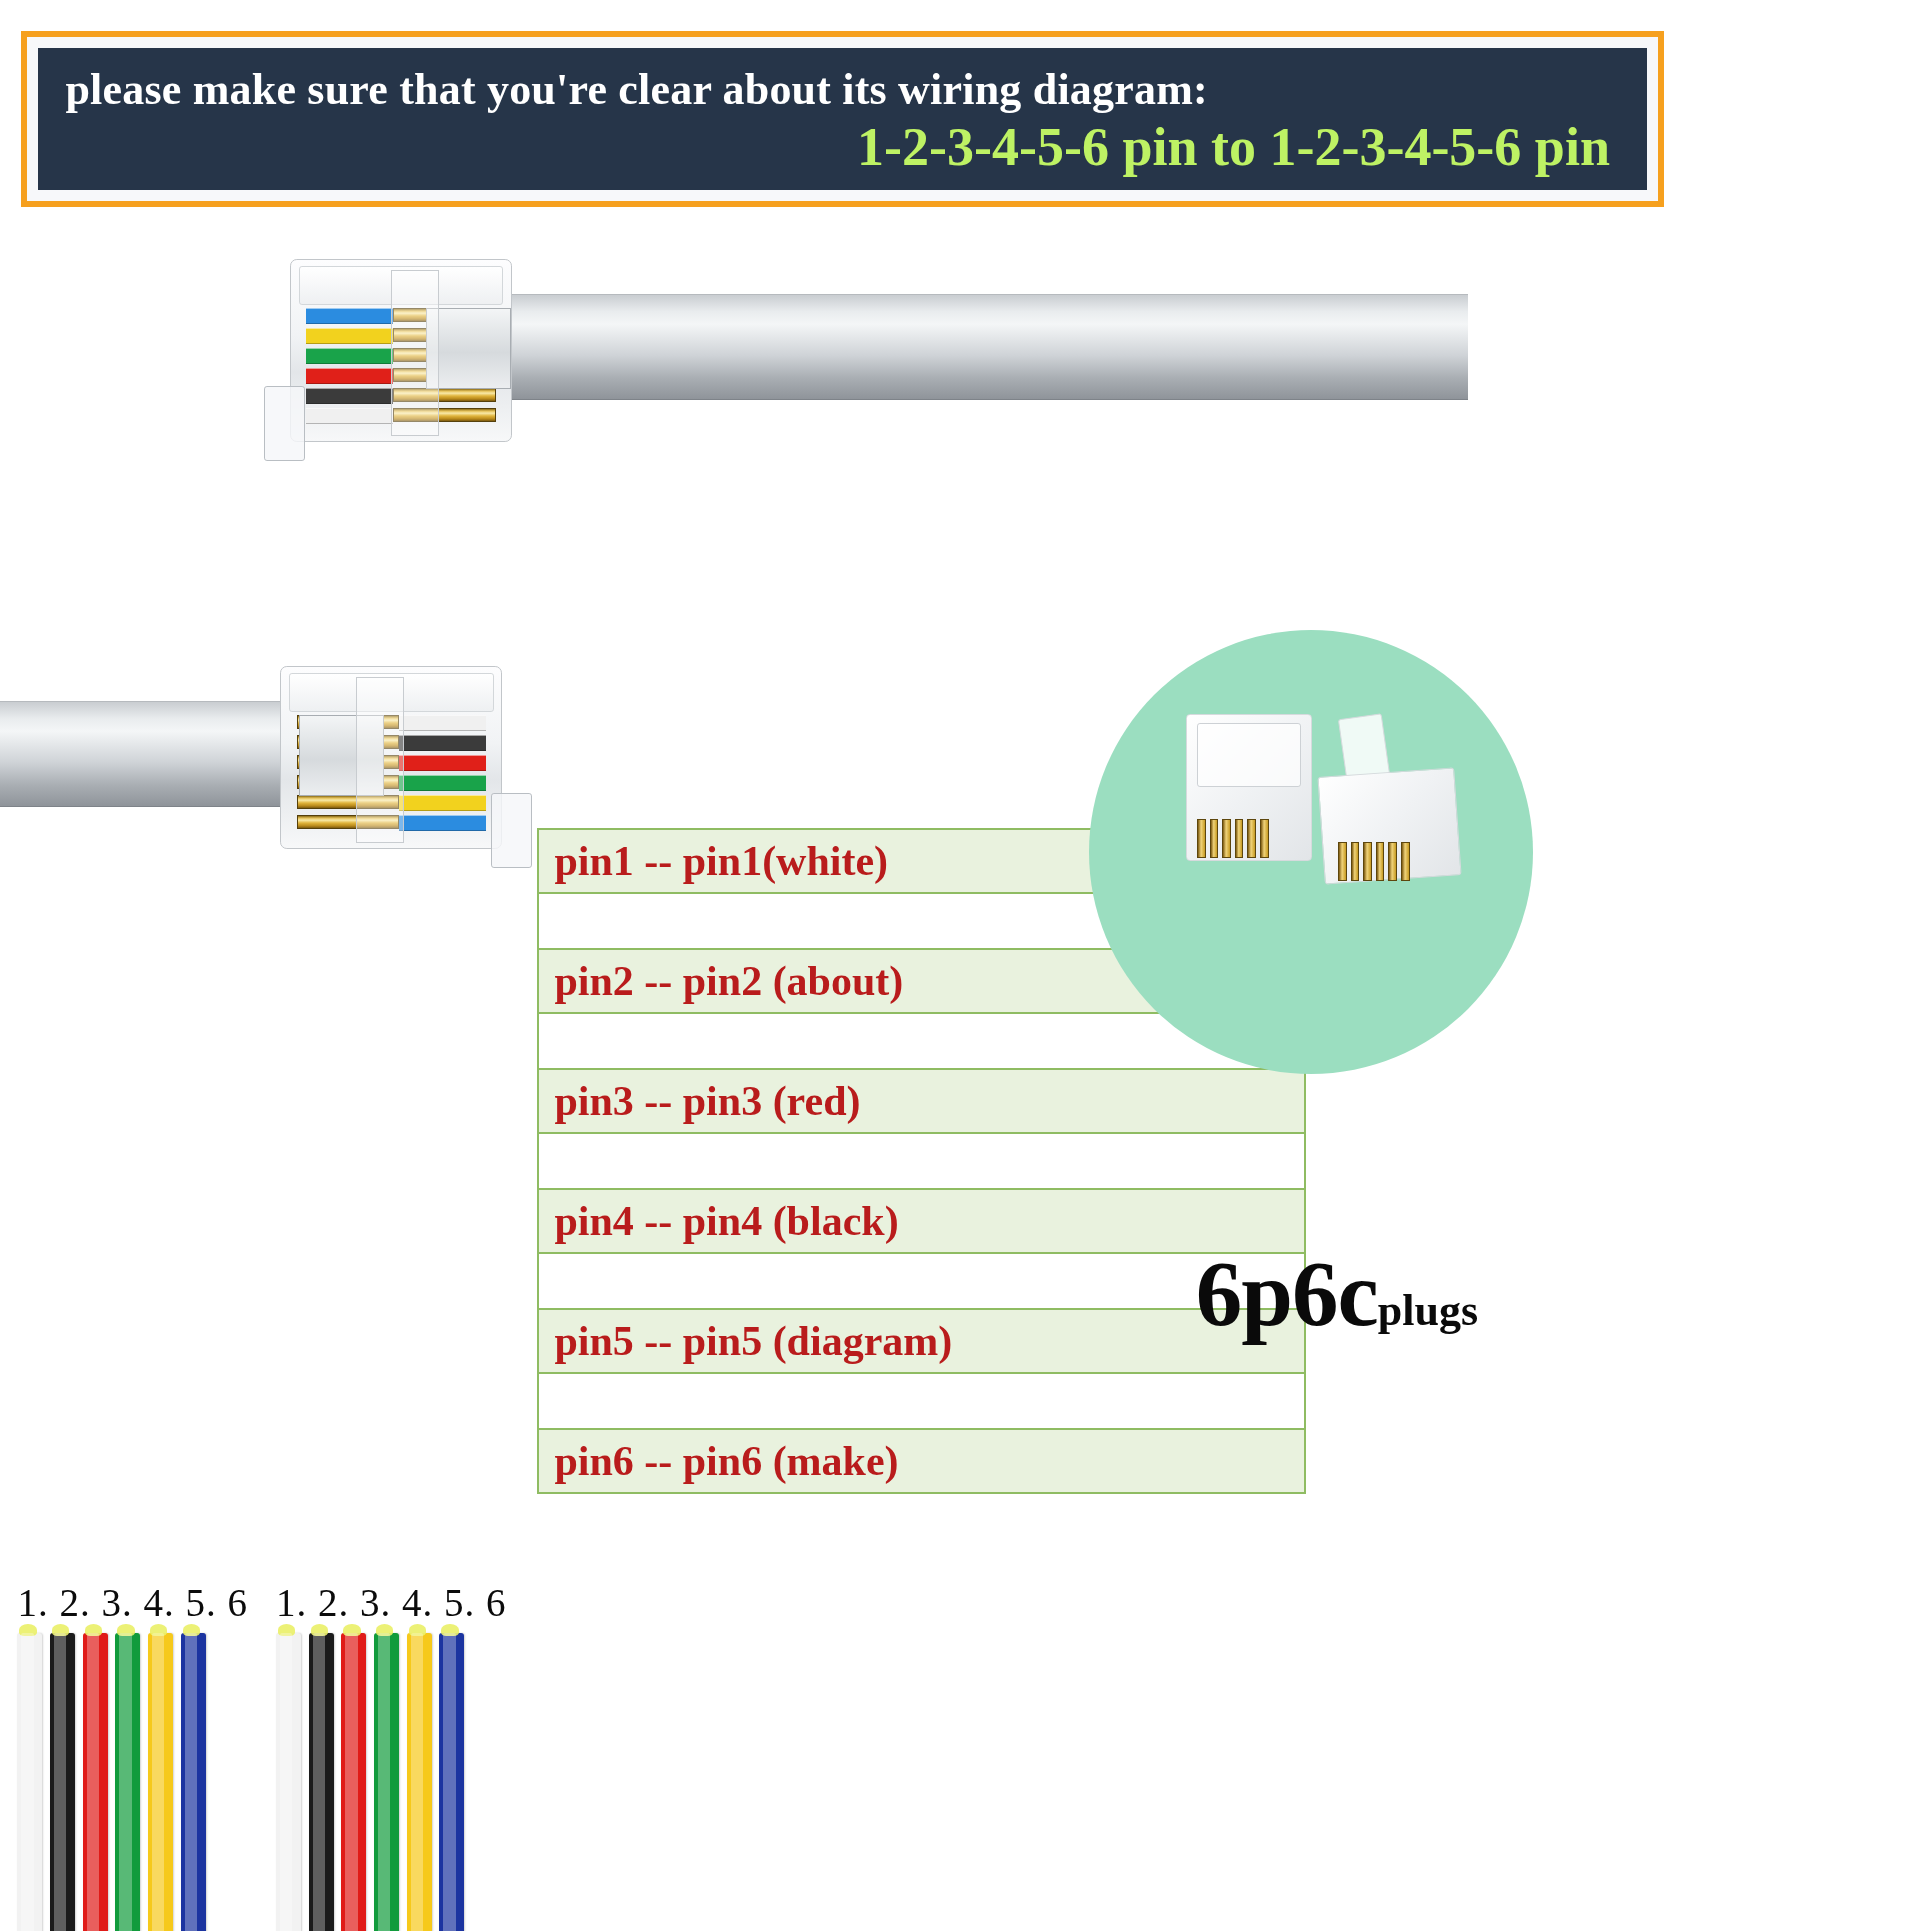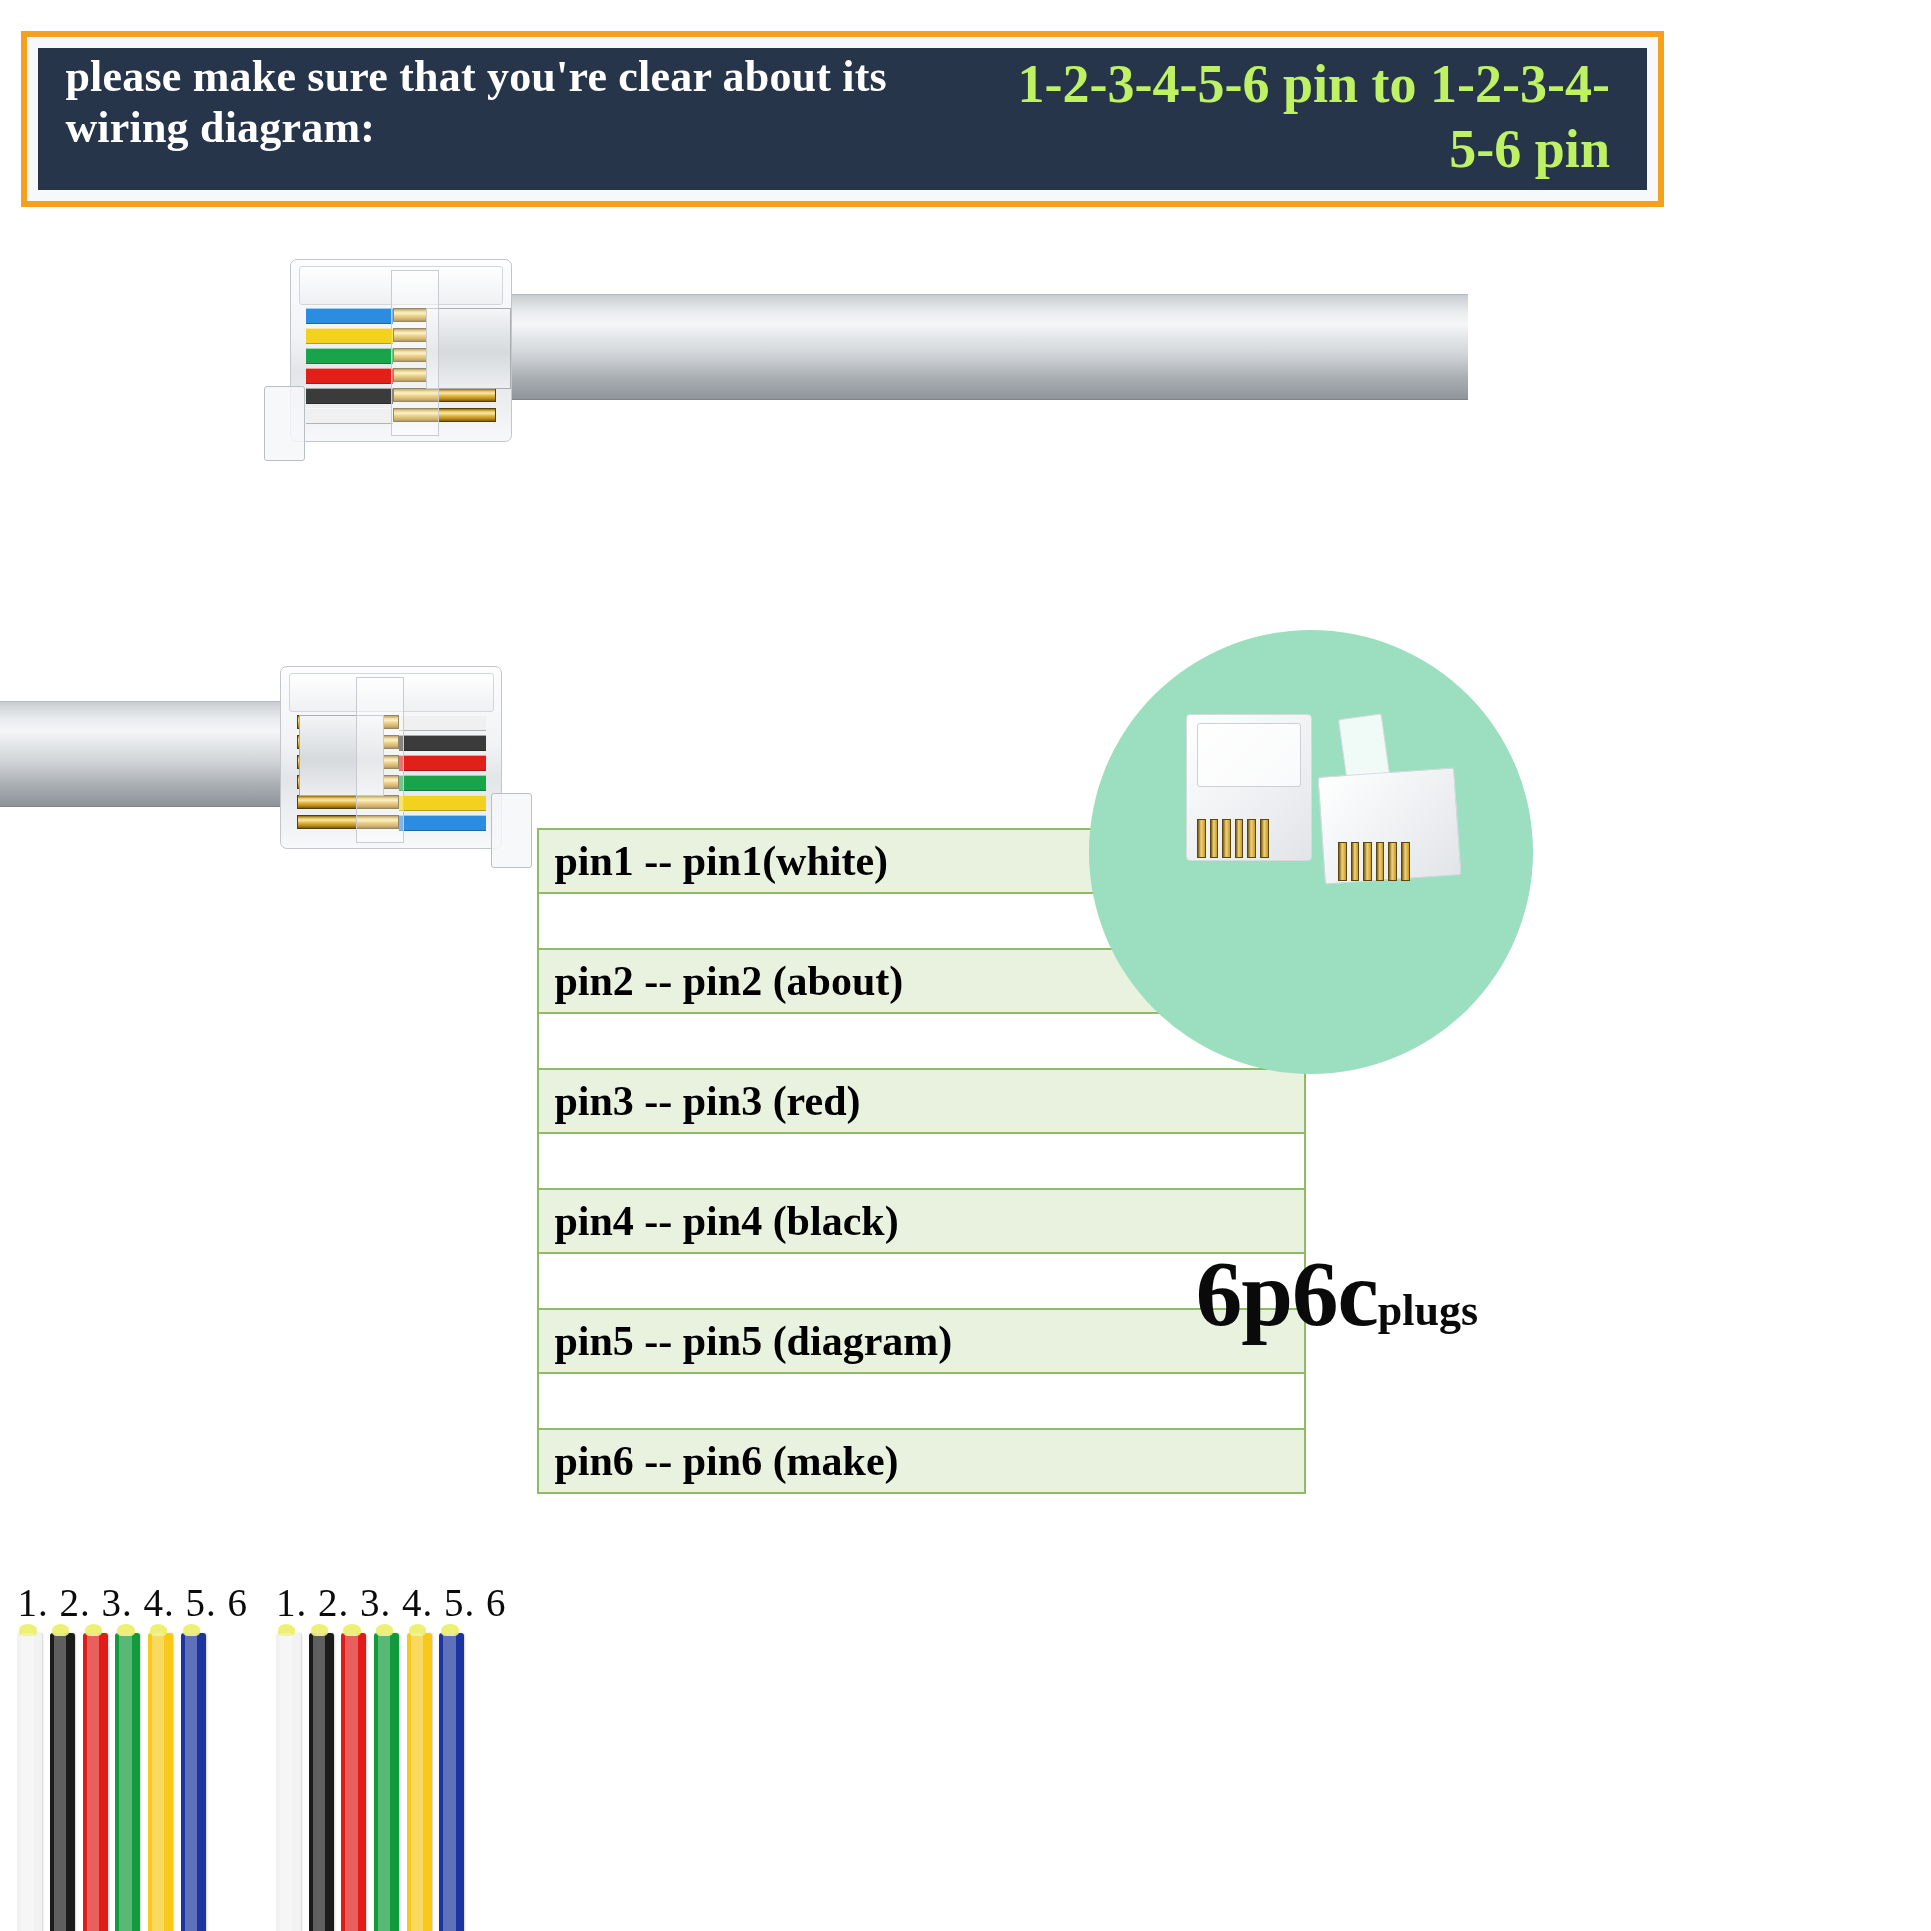--- a/index.html
+++ b/index.html
@@ -32,21 +32,21 @@
     background: #f7f8fa;
     box-sizing: border-box;
     padding: 11.6px;
   }
   .banner-inner {
     width: 100%;
     height: 100%;
     background: #263549;
     box-sizing: border-box;
     display: flex;
-    flex-direction: row;
+    flex-direction: column;
     justify-content: flex-end;
     padding: 3.9px 27px 9.7px 27px;
   }
   .banner-line1 {
     color: #ffffff;
     font-size: 44px;
     font-weight: bold;
     line-height: 1.15;
     text-align: left;
     letter-spacing: 0.2px;
@@ -206,21 +206,21 @@
   .pin-row.filled {
     background: #E9F2DE;
     height: 64px;
     padding-left: 15.4px;
   }
   .pin-row.blank {
     background: #ffffff;
     height: 56px;
   }
   .pin-text {
-    color: #000000;
+    color: #b91c1c;
     font-size: 42px;
     font-weight: bold;
     font-family: "Liberation Serif", serif;
     white-space: nowrap;
     line-height: 1;
   }
 
   
   .badge-circle {
     position: absolute;

